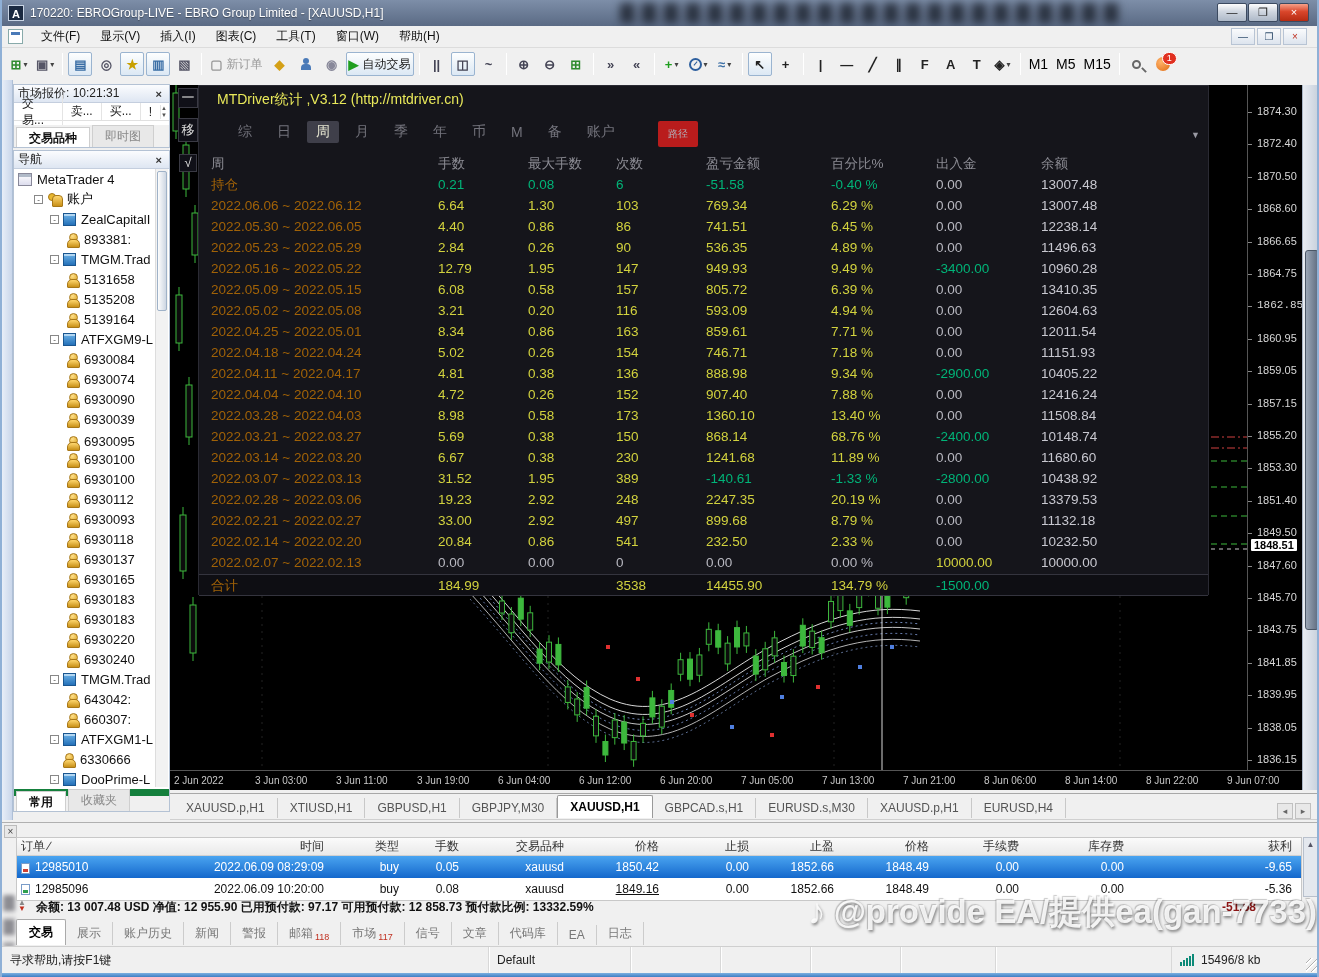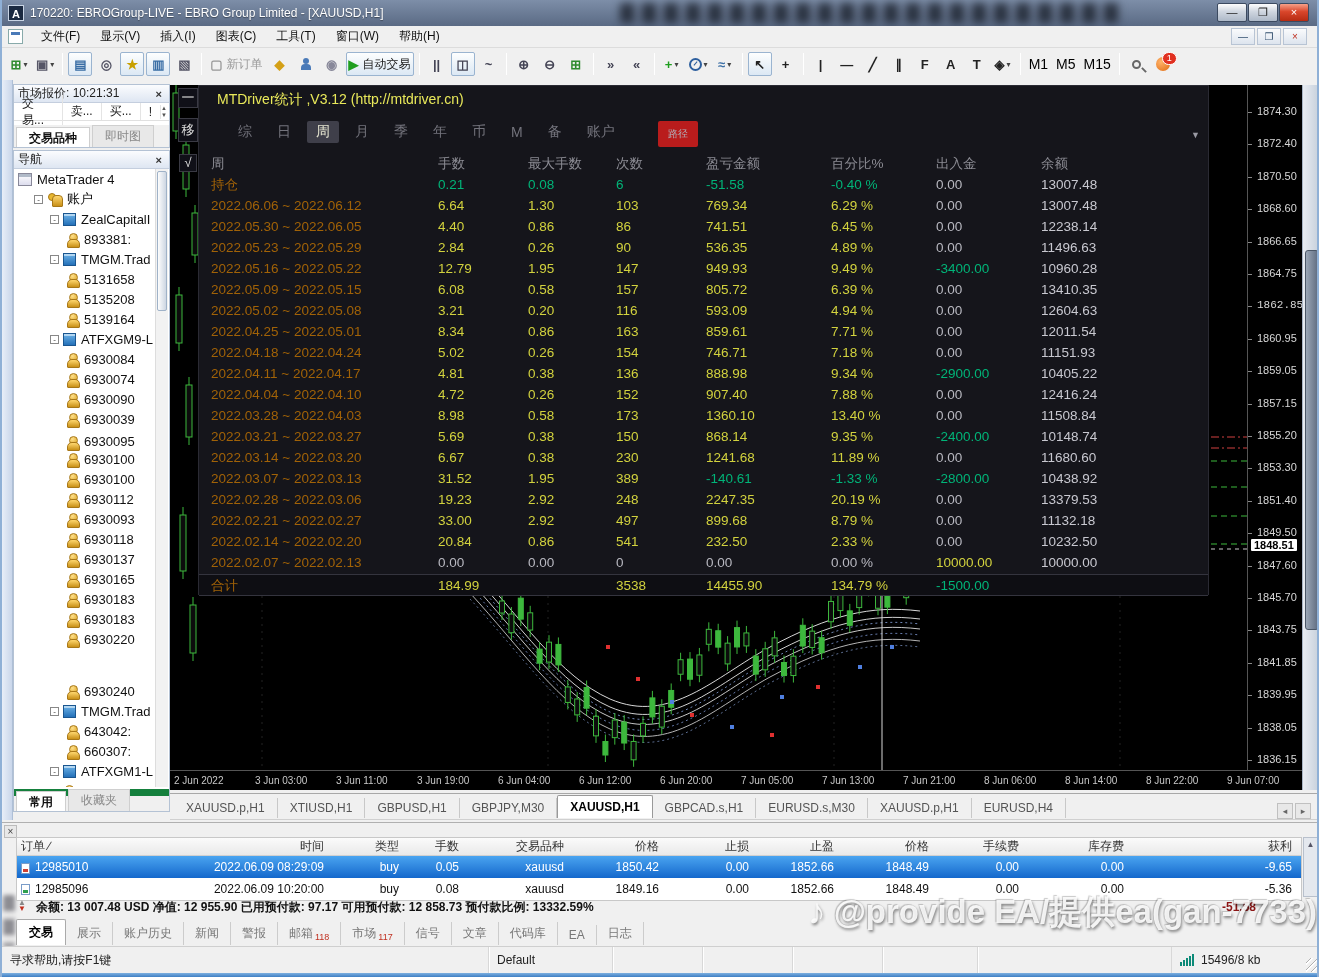--- a/index.html
+++ b/index.html
@@ -121,21 +121,21 @@
 .ord-scroll{position:absolute;right:3px;top:14px;width:15px;height:60px;background:#e4e8ee;border:1px solid #b8c0cc}
 .ord-scroll span{display:block;text-align:center;font-size:8px;color:#556;line-height:14px}
 
 .watermark{position:absolute;left:650px;top:882px;width:669px;height:60px;display:flex;align-items:center;justify-content:flex-end;pointer-events:none;z-index:50}
 .wm-text{font-size:33px;font-weight:bold;color:rgba(255,255,255,.88);text-shadow:1px 2px 3px rgba(0,0,0,.45), -1px -1px 1px rgba(0,0,0,.2);white-space:nowrap;padding-right:4px}
 .wm-logo{font-size:36px;color:rgba(255,255,255,.88);text-shadow:1px 2px 3px rgba(0,0,0,.45);margin-right:8px}
 
 .statusbar{position:absolute;left:0;top:946px;width:1319px;height:27px;background:#f0f0f0;border-top:1px solid #cfcfcf;display:flex;align-items:stretch;font-size:12px;color:#222}
 .sb-cell{border-right:1px solid #d8d8d8;box-shadow:1px 0 0 #fff;display:flex;align-items:center;padding:0 8px}
 .sb-help{flex:none;width:487px}
-.sb-profile{flex:none;width:124px}
+.sb-profile{flex:none;width:142px}
 .sb-fill{flex:none}
 .sb-traffic{margin-left:auto;flex:none;width:150px;border-left:1px solid #d8d8d8}
 .bars-ico{display:flex;align-items:flex-end;height:12px;margin-right:6px}
 .bars-ico i{width:2px;margin-right:1px;background:#0c8a78;display:block}
 .resize-grip{position:absolute;right:1px;bottom:1px;width:14px;height:14px;background:repeating-linear-gradient(135deg,transparent 0 3px,#b0b0b0 3px 4px,#fff 4px 5px)}
 .bottom-edge{position:absolute;left:0;bottom:0;width:100%;height:4px;background:linear-gradient(#7db0e0,#3f7fc4)}
 </style>
 </head>
 <body>
 
@@ -429,21 +429,21 @@
           <span>6930183</span>
         </div>
         <div class="tree-row" style="padding-left: 52px;">
           <span class="t-ico ico-user"></span>
           <span>6930183</span>
         </div>
         <div class="tree-row" style="padding-left: 52px;">
           <span class="t-ico ico-user"></span>
           <span>6930220</span>
         </div>
-        <div class="tree-row" style="padding-left: 52px; margin-top: 32px;">
+        <div class="tree-row" style="padding-left: 52px;">
           <span class="t-ico ico-user"></span>
           <span>6930240</span>
         </div>
         <div class="tree-row" style="padding-left: 36px;">
           <span class="expander">-</span>
           <span class="t-ico ico-server"></span>
           <span>TMGM.Trad</span>
         </div>
         <div class="tree-row" style="padding-left: 52px;">
           <span class="t-ico ico-user"></span>
@@ -824,21 +824,21 @@
             <span class="scell sc5 c-yellow">13.40 %</span>
             <span class="scell sc6 c-zero">0.00</span>
             <span class="scell sc7 c-bal">11508.84</span>
           </div>
           <div class="srow">
             <span class="scell sc0 c-label">2022.03.21 ~ 2022.03.27</span>
             <span class="scell sc1 c-yellow">5.69</span>
             <span class="scell sc2 c-yellow">0.38</span>
             <span class="scell sc3 c-yellow">150</span>
             <span class="scell sc4 c-yellow">868.14</span>
-            <span class="scell sc5 c-yellow">9.35 %</span>
+            <span class="scell sc5 c-yellow">68.76 %</span>
             <span class="scell sc6 c-green">-2400.00</span>
             <span class="scell sc7 c-bal">10148.74</span>
           </div>
           <div class="srow">
             <span class="scell sc0 c-label">2022.03.14 ~ 2022.03.20</span>
             <span class="scell sc1 c-yellow">6.67</span>
             <span class="scell sc2 c-yellow">0.38</span>
             <span class="scell sc3 c-yellow">230</span>
             <span class="scell sc4 c-yellow">1241.68</span>
             <span class="scell sc5 c-yellow">11.89 %</span>
@@ -966,21 +966,21 @@
         </div>
         <div class="orow">
           <span class="ocell first" style="width: 115px;">
             <span class="doc-ico green"></span>
             <span>12985096</span>
           </span>
           <span class="ocell" style="width: 200px;">2022.06.09 10:20:00</span>
           <span class="ocell" style="width: 75px;">buy</span>
           <span class="ocell" style="width: 60px;">0.08</span>
           <span class="ocell" style="width: 105px;">xauusd</span>
-          <span class="ocell" style="width: 95px;">1849.16</span>
+          <span class="ocell" style="width: 95px; text-decoration: underline;">1849.16</span>
           <span class="ocell" style="width: 90px;">0.00</span>
           <span class="ocell" style="width: 85px;">1852.66</span>
           <span class="ocell" style="width: 95px;">1848.49</span>
           <span class="ocell" style="width: 90px;">0.00</span>
           <span class="ocell" style="width: 105px;">0.00</span>
           <span class="ocell" style="width: 168px;">-5.36</span>
         </div>
       </div>
     <div class="ord-scroll">
         <span>▲</span>

